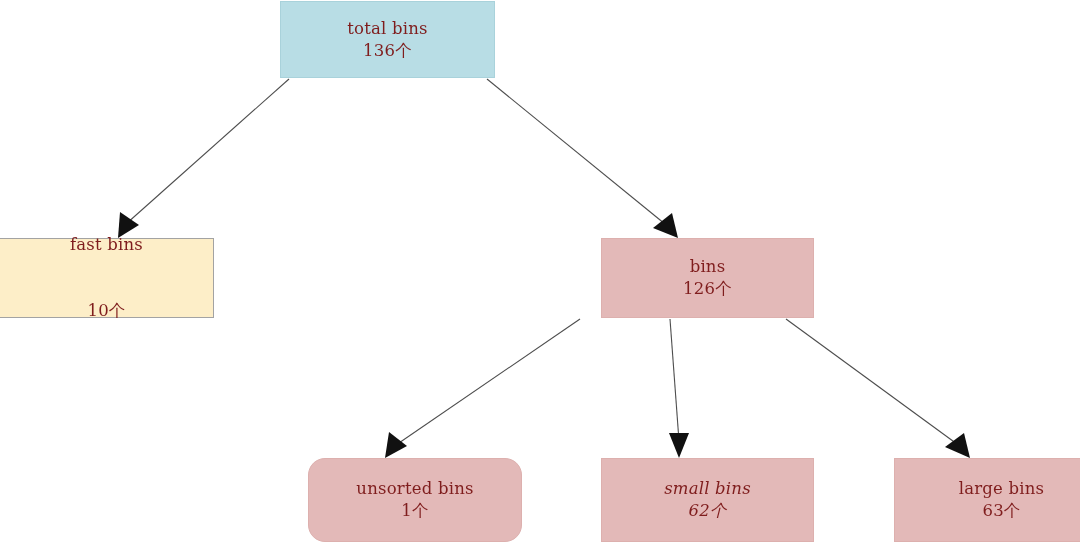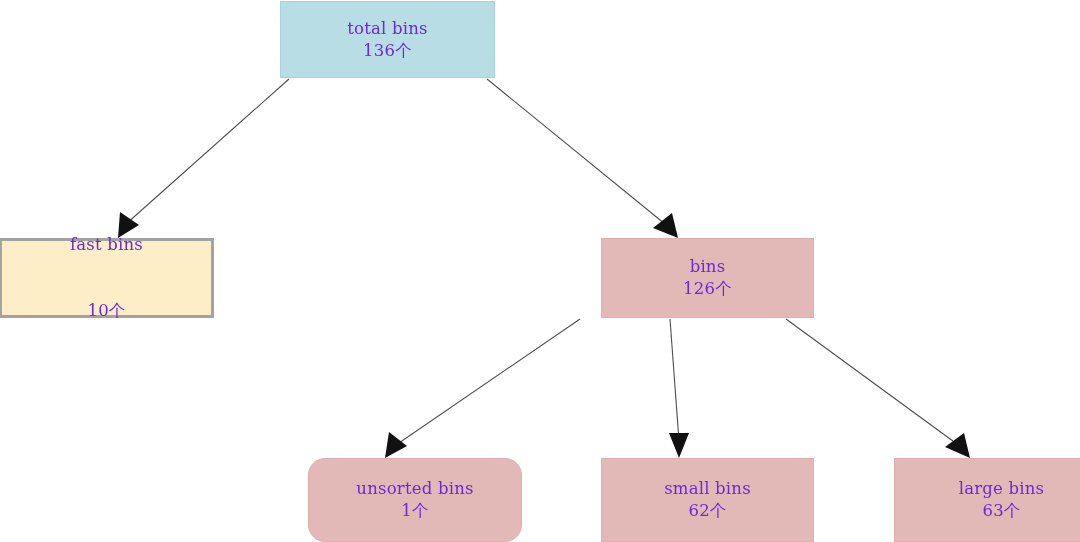--- a/index.html
+++ b/index.html
@@ -32,56 +32,56 @@
   }
   .node {
     position: absolute;
     box-sizing: border-box;
     display: flex;
     flex-direction: column;
     align-items: center;
     justify-content: center;
     text-align: center;
     line-height: 1.32;
-    color: #6d28d9;
+    color: #7f1d1d;
     font-size: 16.5px;
     letter-spacing: 0.2px;
   }
   .node .node-label {
     display: block;
     white-space: nowrap;
   }
   .node .node-count {
     display: block;
     white-space: nowrap;
   }
   
   .node-root {
     background: #b8dde5;
     border: 1px solid #a9d2db;
   }
   .node-fast {
     background: #fdeec8;
-    border: 3px solid #a3a3a3;
+    border: 1px solid #a3a3a3;
     gap: 44px;
   }
   .node-bins,
   .node-unsorted,
   .node-small,
   .node-large {
     background: #e3b9b8;
     border: 1px solid #ddb0ae;
     margin-left: 28px;
   }
   
   #node-total-bins   { left: 280px; top: 1px;   width: 215px; height: 77px; }
   #node-fast-bins    { left: -1px;  top: 238px; width: 215px; height: 80px; }
   #node-bins         { left: 573px; top: 238px; width: 213px; height: 80px; }
   #node-unsorted-bins{ left: 280px; top: 458px; width: 214px; height: 84px; border-radius: 17px; }
-  #node-small-bins   { left: 573px; top: 458px; width: 213px; height: 84px; }
+  #node-small-bins   { left: 573px; top: 458px; width: 213px; height: 84px; font-style: italic; }
   #node-large-bins   { left: 866px; top: 458px; width: 215px; height: 84px; }
   .edge-line {
     stroke: #4d4d4d;
     stroke-width: 1.1;
     fill: none;
   }
   .edge-head {
     fill: #111111;
     stroke: none;
   }

